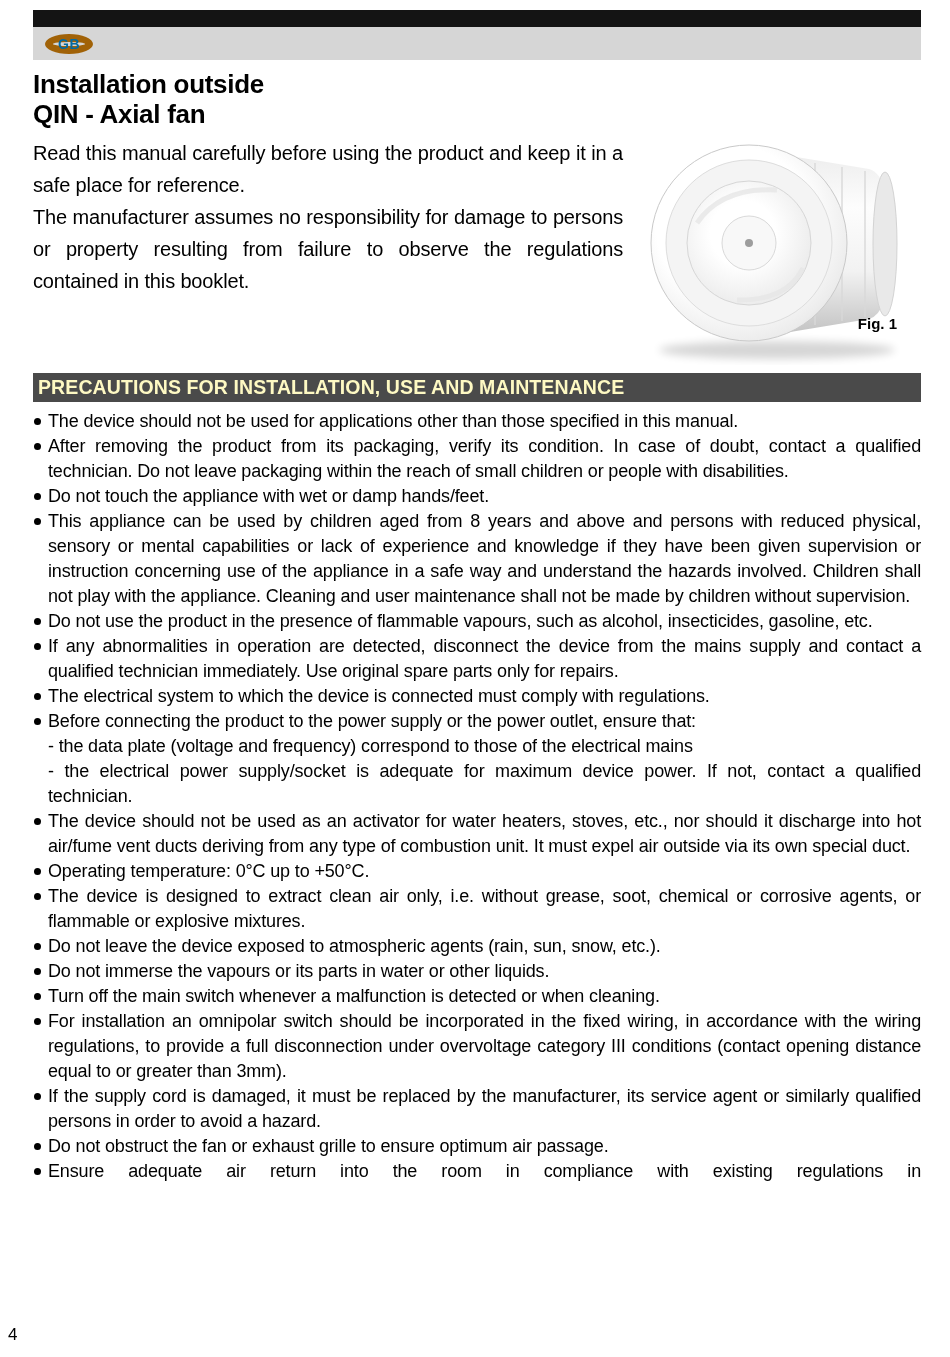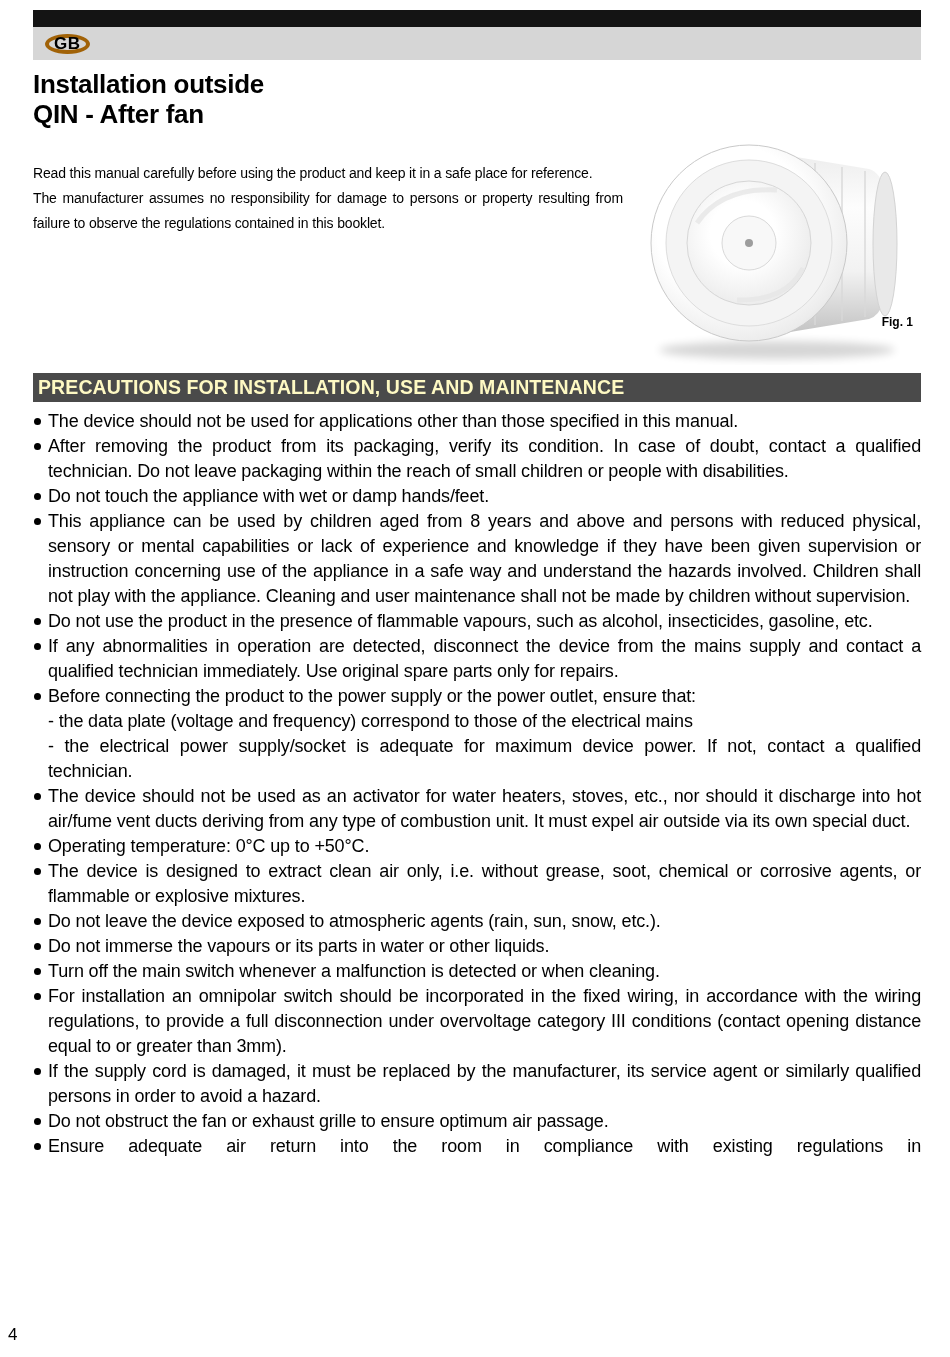--- a/index.html
+++ b/index.html
@@ -12,44 +12,43 @@
   .content { position: absolute; left: 33px; top: 10px; width: 888px; }
 
   .top-bar { height: 17px; background: #141414; }
   .lang-strip {
     height: 33px; background: #d6d6d6;
     display: flex; align-items: center; padding-left: 12px;
   }
   .gb-badge {
     display: inline-flex; align-items: center; justify-content: center;
     min-width: 36px; height: 20px; padding: 0 5px;
-    border: 4px solid #a16207; border-radius: 50%;
-    font-size: 17px; font-weight: bold; letter-spacing: 0.5px; color: #000000;
+    border: 8px solid #a16207; border-radius: 50%;
+    font-size: 14px; font-weight: bold; letter-spacing: 0.5px; color: #0369a1;
   }
 
   .title, .subtitle {
     font-size: 26px; font-weight: bold; line-height: 1.16; letter-spacing: -0.3px;
   }
   .title { margin: 9px 0 0 0; }
   .subtitle { margin: 0 0 8px 0; }
 
   .intro-row { display: flex; }
   .intro-text {
     width: 590px; flex: 0 0 auto;
-    font-size: 14px; line-height: 25px; letter-spacing: -0.15px;
+    font-size: 20px; line-height: 32px; letter-spacing: -0.15px;
     text-align: justify;
-    margin-top: 24px;
   }
   .intro-text p { margin: 0; }
 
   .figure { flex: 1; position: relative; height: 228px; }
   .figure svg { position: absolute; right: 2px; top: -8px; }
   .fig-caption {
-    position: absolute; right: 8px; top: 178px;
-    font-size: 12px; font-weight: bold;
+    position: absolute; right: 24px; top: 178px;
+    font-size: 15px; font-weight: bold;
   }
 
   .section-bar {
     margin-top: 8px; background: #4a4a4a; color: #fef9c3;
     font-weight: bold; font-size: 19.5px; line-height: 26px;
     padding: 1px 5px 2px 5px; letter-spacing: 0.1px;
   }
 
   .precautions {
     list-style: none; margin: 7px 0 0 0; padding: 0;
@@ -71,21 +70,21 @@
 <div class="page">
   <div class="content">
 
     <div class="top-bar"></div>
 
     <div class="lang-strip">
       <span class="gb-badge">GB</span>
     </div>
 
     <h1 class="title">Installation outside</h1>
-    <h2 class="subtitle">QIN - After fan</h2>
+    <h2 class="subtitle">QIN - Axial fan</h2>
 
     <div class="intro-row">
       <div class="intro-text">
         <p>Read this manual carefully before using the product and keep it in a safe place for reference.</p>
         <p>The manufacturer assumes no responsibility for damage to persons or property resulting from failure to observe the regulations contained in this booklet.</p>
       </div>
 
       <div class="figure">
         <svg width="282" height="236" viewBox="0 0 282 236" aria-hidden="true">
           <defs>
@@ -130,20 +129,21 @@
       <span>PRECAUTIONS FOR INSTALLATION, USE AND MAINTENANCE</span>
     </div>
 
     <ul class="precautions">
       <li>The device should not be used for applications other than those specified in this manual.</li>
       <li>After removing the product from its packaging, verify its condition. In case of doubt, contact a qualified technician. Do not leave packaging within the reach of small children or people with disabilities.</li>
       <li>Do not touch the appliance with wet or damp hands/feet.</li>
       <li>This appliance can be used by children aged from 8 years and above and persons with reduced physical, sensory or mental capabilities or lack of experience and knowledge if they have been given supervision or instruction concerning use of the appliance in a safe way and understand the hazards involved. Children shall not play with the appliance. Cleaning and user maintenance shall not be made by children without supervision.</li>
       <li>Do not use the product in the presence of flammable vapours, such as alcohol, insecticides, gasoline, etc.</li>
       <li>If any abnormalities in operation are detected, disconnect the device from the mains supply and contact a qualified technician immediately. Use original spare parts only for repairs.</li>
+      <li>The electrical system to which the device is connected must comply with regulations.</li>
       <li>Before connecting the product to the power supply or the power outlet, ensure that:
 - the data plate (voltage and frequency) correspond to those of the electrical mains
 - the electrical power supply/socket is adequate for maximum device power. If not, contact a qualified technician.</li>
       <li>The device should not be used as an activator for water heaters, stoves, etc., nor should it discharge into hot air/fume vent ducts deriving from any type of combustion unit. It must expel air outside via its own special duct.</li>
       <li>Operating temperature: 0°C up to +50°C.</li>
       <li>The device is designed to extract clean air only, i.e. without grease, soot, chemical or corrosive agents, or flammable or explosive mixtures.</li>
       <li>Do not leave the device exposed to atmospheric agents (rain, sun, snow, etc.).</li>
       <li>Do not immerse the vapours or its parts in water or other liquids.</li>
       <li>Turn off the main switch whenever a malfunction is detected or when cleaning.</li>
       <li>For installation an omnipolar switch should be incorporated in the fixed wiring, in accordance with the wiring regulations, to provide a full disconnection under overvoltage category III conditions (contact opening distance equal to or greater than 3mm).</li>

